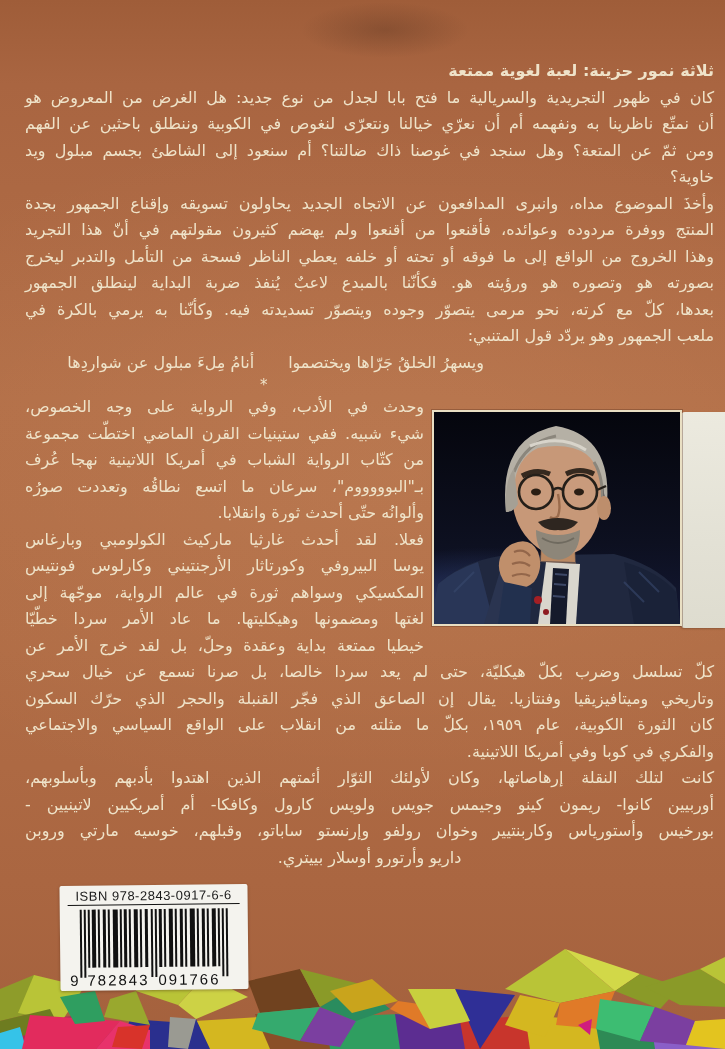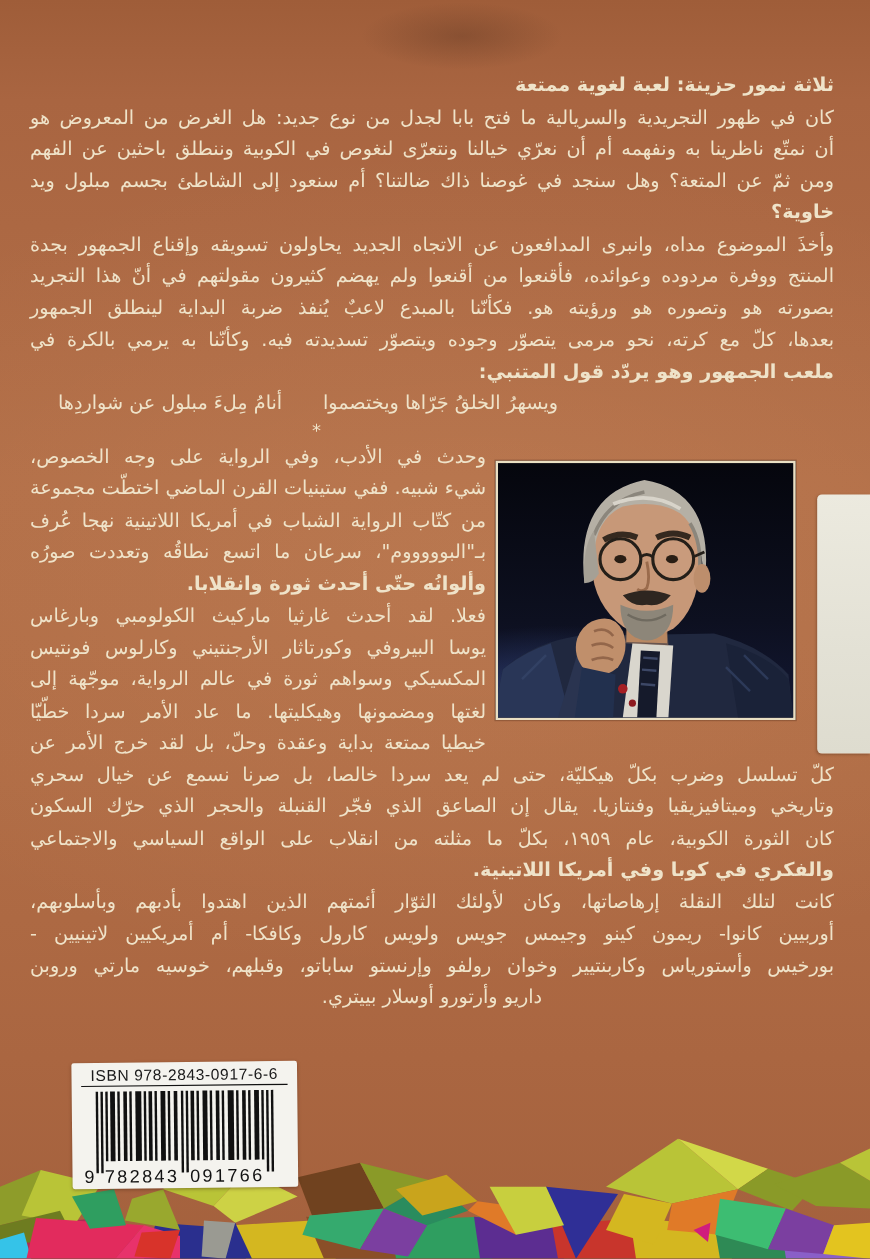--- a/index.html
+++ b/index.html
@@ -11,28 +11,28 @@
     direction:rtl;
     background:
       radial-gradient(ellipse 120px 40px at 385px 30px, rgba(70,40,25,.28), rgba(70,40,25,0) 70%),
       radial-gradient(ellipse 900px 500px at 55% 45%, rgba(255,210,160,.10), rgba(0,0,0,0) 70%),
       linear-gradient(180deg,#9f5d39 0%,#a96541 8%,#b26e47 38%,#b06c45 62%,#aa6641 84%,#a4613d 100%);
     font-family:"DejaVu Sans", sans-serif;
     color:#efe3c9;
   }
   .text-col{
     position:relative;
-    padding:58px 30px 0 25px;
+    padding:58px 11px 0 25px;
     font-size:16px;
     line-height:26.5px;
     z-index:3;
   }
   .hd{font-weight:bold;text-align:right;}
   .line{text-align:justify;text-align-last:justify;white-space:normal;}
-  .end{text-align:justify;text-align-last:right;font-weight:bold;}
+  .end{text-align:justify;text-align-last:right;}
   .ctr{text-align:right;text-align-last:center;}
   .verse-row{display:flex;gap:34px;justify-content:flex-start;padding-left:0;}
   .verse-row{padding-right:0;}
   
   .verse-row{margin-left:0;padding-right:230px;}
   .sep{direction:ltr;text-align:left;padding-left:235px;height:18px;line-height:18px;font-size:15px;color:#efe3c9;}
   .photo-col{
     float:right;
     width:290px;height:239px;
     position:relative;
@@ -92,20 +92,21 @@
     <div>
       <div class="line">كان في ظهور التجريدية والسريالية ما فتح بابا لجدل من نوع جديد: هل الغرض من المعروض هو</div>
       <div class="line">أن نمتّع ناظرينا به ونفهمه أم أن نعرّي خيالنا ونتعرّى لنغوص في الكوبية وننطلق باحثين عن الفهم</div>
       <div class="line">ومن ثمّ عن المتعة؟ وهل سنجد في غوصنا ذاك ضالتنا؟ أم سنعود إلى الشاطئ بجسم مبلول ويد</div>
       <div class="end">خاوية؟</div>
     </div>
 
     <div>
       <div class="line">وأخذَ الموضوع مداه، وانبرى المدافعون عن الاتجاه الجديد يحاولون تسويقه وإقناع الجمهور بجدة</div>
       <div class="line">المنتج ووفرة مردوده وعوائده، فأقنعوا من أقنعوا ولم يهضم كثيرون مقولتهم في أنّ هذا التجريد</div>
+      <div class="line">وهذا الخروج من الواقع إلى ما فوقه أو تحته أو خلفه يعطي الناظر فسحة من التأمل والتدبر ليخرج</div>
       <div class="line">بصورته هو وتصوره هو ورؤيته هو. فكأنّنا بالمبدع لاعبٌ يُنفذ ضربة البداية لينطلق الجمهور</div>
       <div class="line">بعدها، كلّ مع كرته، نحو مرمى يتصوّر وجوده ويتصوّر تسديدته فيه. وكأنّنا به يرمي بالكرة في</div>
       <div class="end">ملعب الجمهور وهو يردّد قول المتنبي:</div>
     </div>
 
     <div class="verse-row">
       <span>ويسهرُ الخلقُ جَرّاها ويختصموا</span>
       <span>أنامُ مِلءَ مبلول عن شواردِها</span>
     </div>
 

